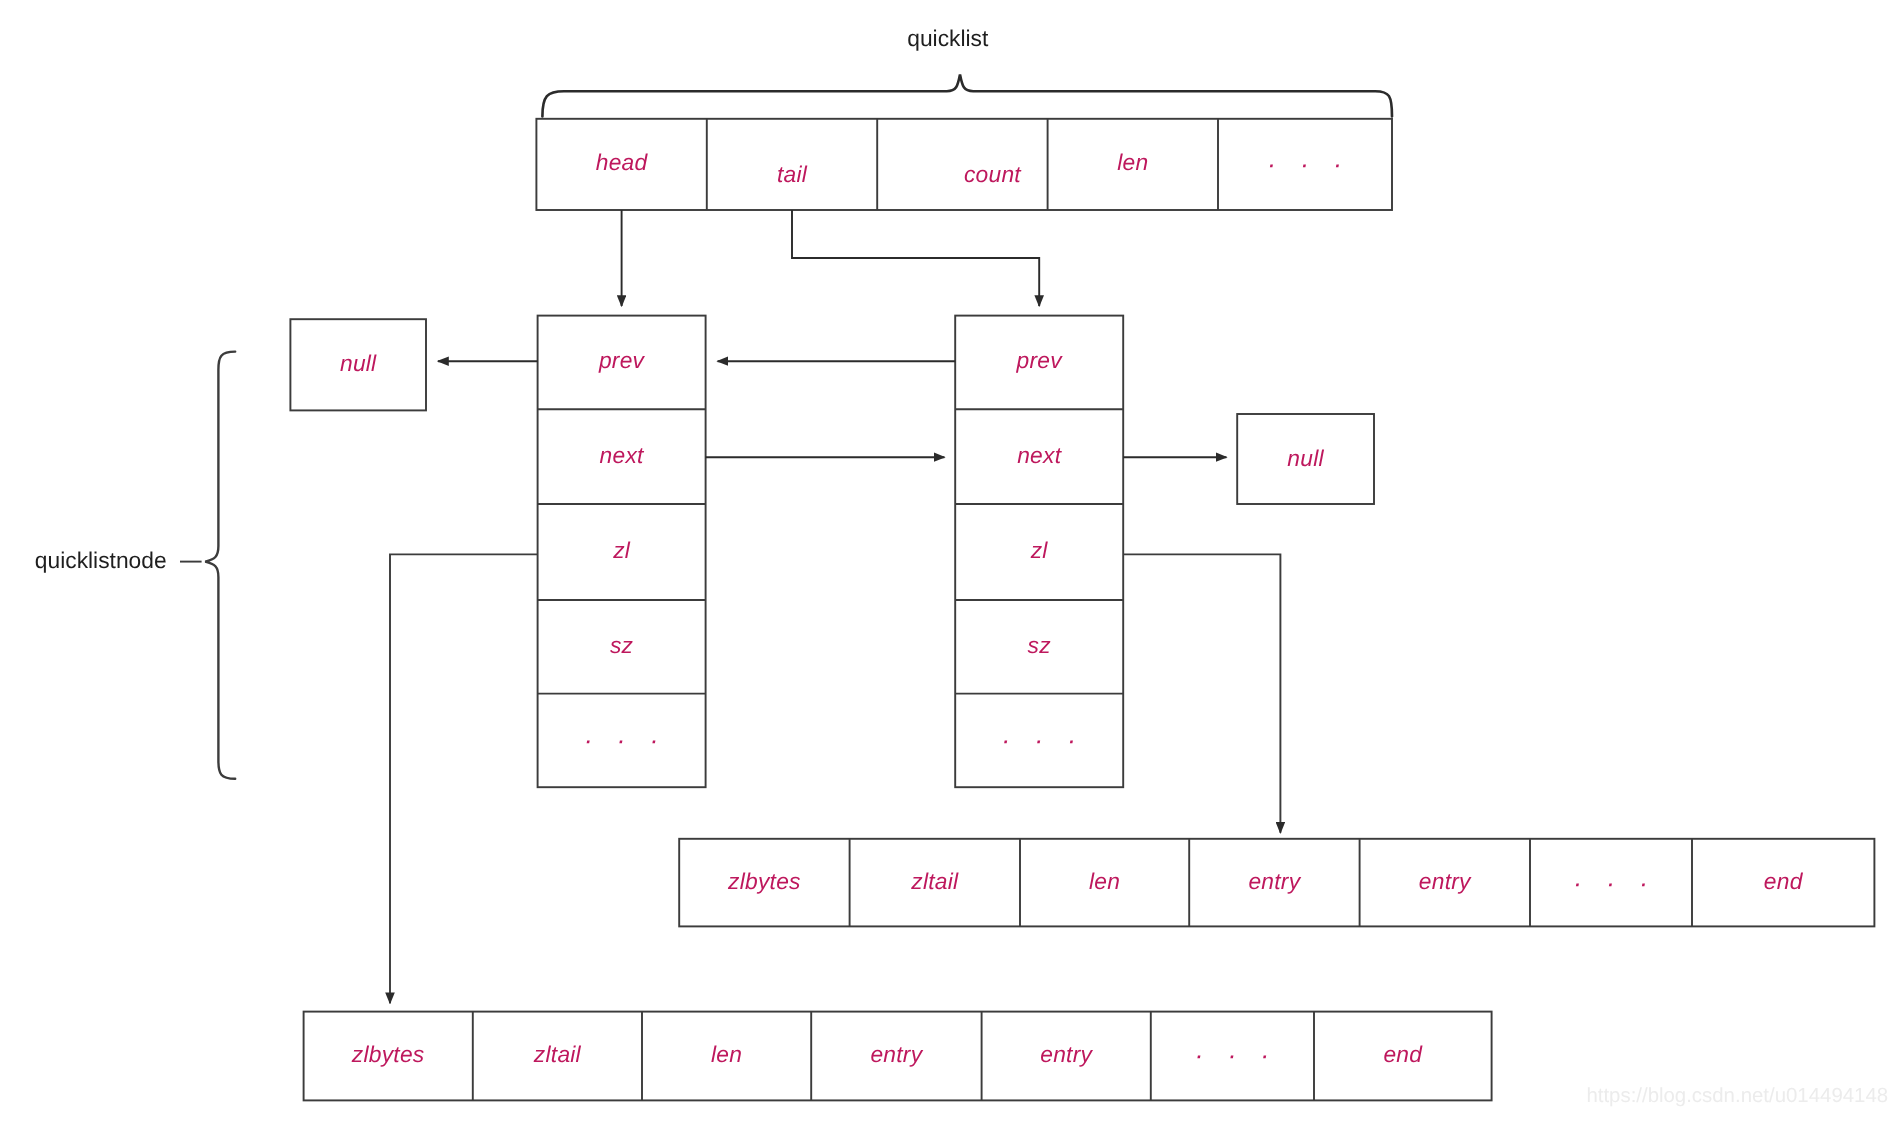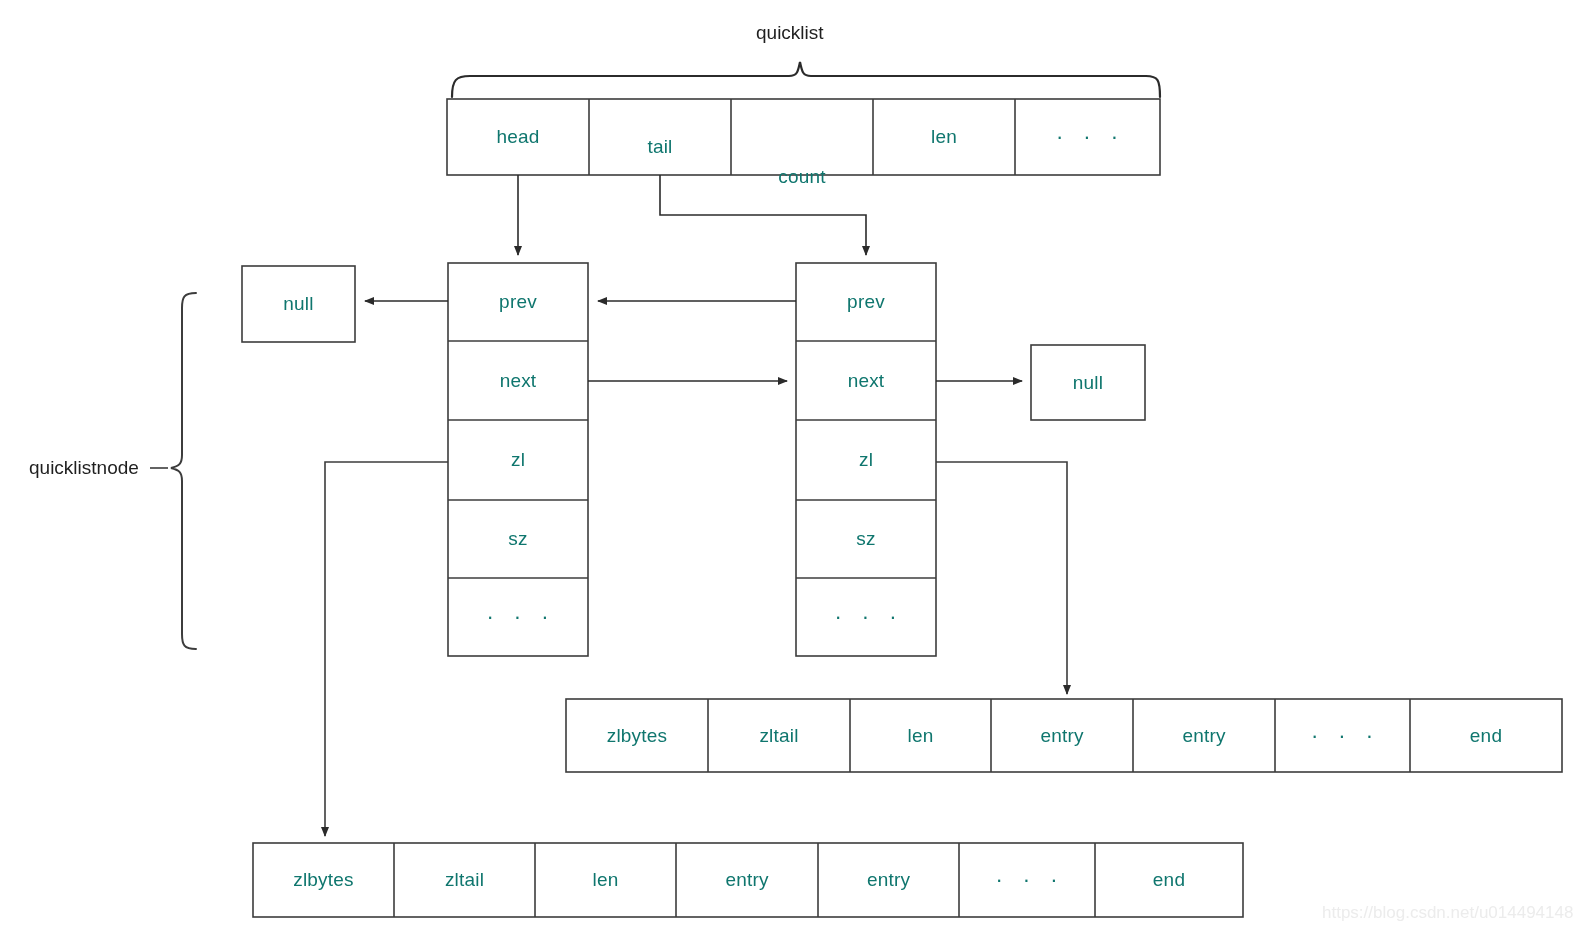--- a/index.html
+++ b/index.html
@@ -26,24 +26,25 @@
     width: 1579px;
     height: 939px;
   }
   .box-label {
     position: absolute;
     display: flex;
     align-items: center;
     justify-content: center;
     box-sizing: border-box;
     font-size: 19px;
-    color: #0f766e;
+    color: #be185d;
     letter-spacing: 0.2px;
     white-space: nowrap;
     user-select: none;
+    font-style: italic;
   }
   .dots {
     letter-spacing: 7px;
     font-size: 22px;
     padding-left: 6px;
   }
   .free-label {
     position: absolute;
     font-size: 19px;
     color: #1f1f1f;
@@ -173,21 +174,21 @@
   <div class="free-label" style="left:756px; top:22px;">quicklist</div>
 
   <div class="free-label" style="left:29px; top:457px;text-align:center;">quicklistnode</div>
 
   <div class="box-label" style="left:447px; top:99px; width:142px; height:76px;">
     <span>head</span>
   </div>
   <div class="box-label" style="left:589px; top:99px; width:142px; height:96px;">
     <span>tail</span>
   </div>
-  <div class="box-label" style="left:731px; top:99px; width:142px; height:96px;margin-top:30px;">
+  <div class="box-label" style="left:756px; top:99px; width:142px; height:96px;">
     <span>count</span>
   </div>
   <div class="box-label" style="left:873px; top:99px; width:142px; height:76px;">
     <span>len</span>
   </div>
   <div class="box-label" style="left:1015px; top:99px; width:145px; height:76px;">
     <span class="dots">· · ·</span>
   </div>
 
   <div class="box-label" style="left:242px; top:266px; width:113px; height:76px;">

